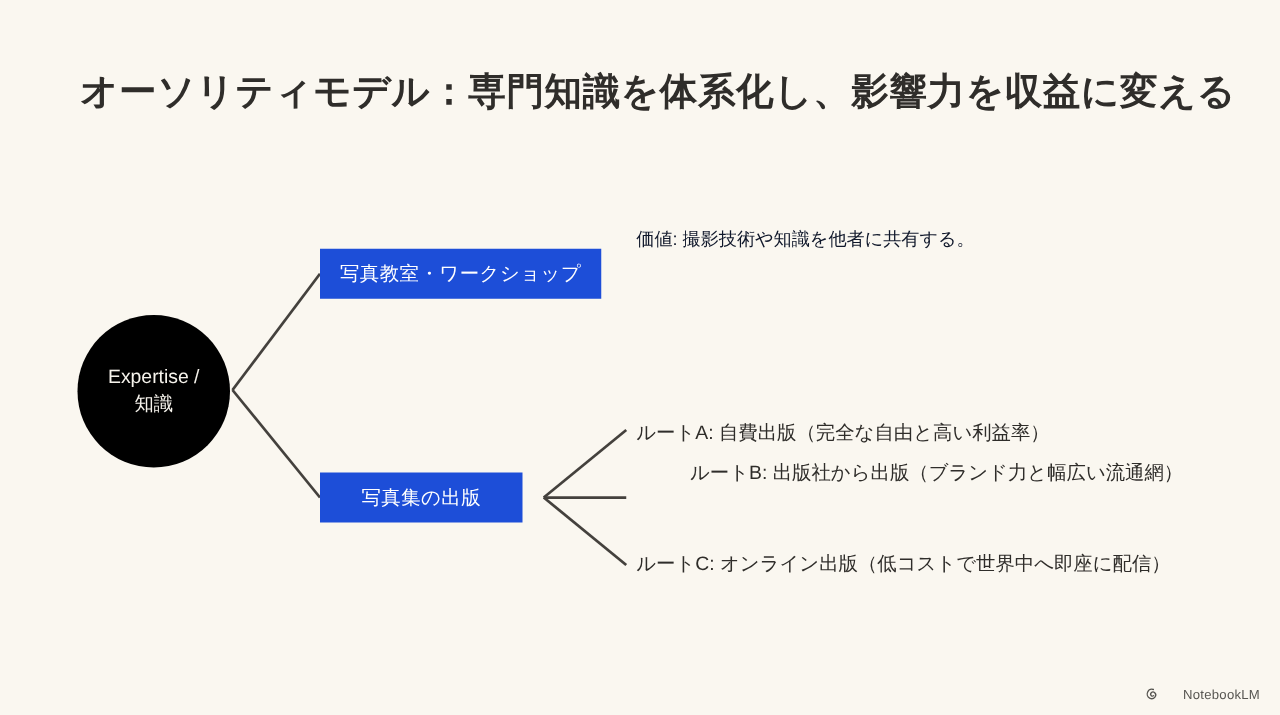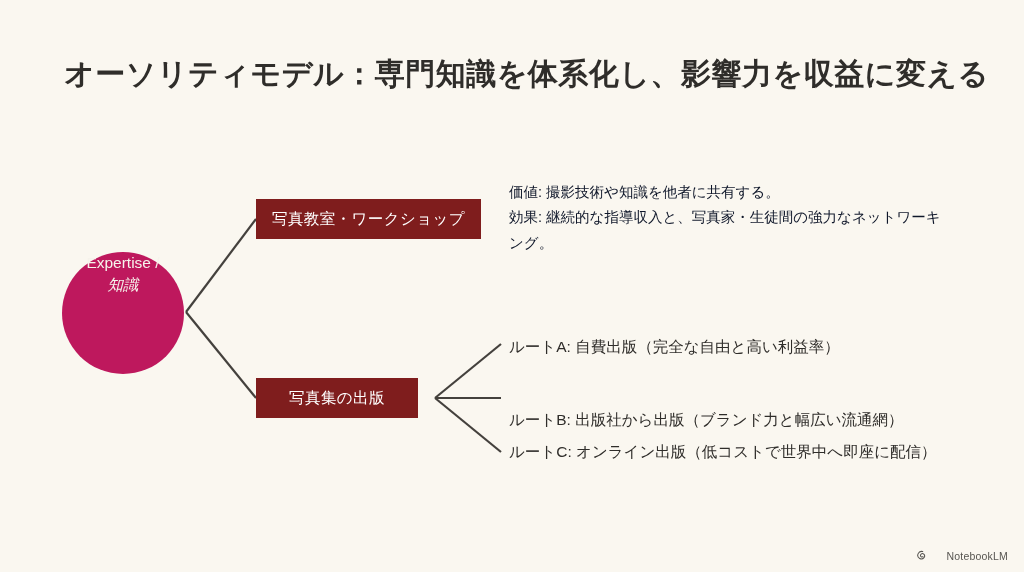--- a/index.html
+++ b/index.html
@@ -53,36 +53,37 @@
   }
 
   
   #root-node {
     position: absolute;
     left: 62px;
     top: 252px;
     width: 122px;
     height: 122px;
     border-radius: 50%;
-    background: #be185d;
+    background: #000000;
     display: flex;
     flex-direction: column;
     align-items: center;
+    justify-content: center;
     text-align: center;
     color: #f6f3ec;
     font-size: 15.5px;
     line-height: 1.45;
     z-index: 3;
   }
-  #root-node .root-line-2 { font-size: 15.5px; font-style: italic; }
+  #root-node .root-line-2 { font-size: 15.5px; }
 
   
   .branch-box {
     position: absolute;
-    background: #7f1d1d;
+    background: #1d4ed8;
     color: #ffffff;
     display: flex;
     align-items: center;
     justify-content: center;
     font-size: 15.5px;
     letter-spacing: 0.4px;
     height: 40px;
     z-index: 3;
     box-sizing: border-box;
   }
@@ -111,21 +112,21 @@
 
   .route-item {
     position: absolute;
     left: 509px;
     font-size: 15.5px;
     line-height: 1.4;
     color: #2f2d2a;
     white-space: nowrap;
   }
   #route-item-a { top: 336px; }
-  #route-item-b { top: 409px; }
+  #route-item-b { top: 368px; margin-left: 43px; }
   #route-item-c { top: 441px; text-align: center; }
 
   
   #watermark {
     position: absolute;
     right: 16px;
     bottom: 10px;
     display: flex;
     align-items: center;
     gap: 18px;
@@ -159,21 +160,20 @@
     <span class="root-line-1">Expertise /</span>
     <span class="root-line-2">知識</span>
   </div>
 
   <div class="branch-box" id="branch-box-workshop">
     <span>写真教室・ワークショップ</span>
   </div>
 
   <div id="workshop-detail">
     <span class="detail-line">価値: 撮影技術や知識を他者に共有する。</span>
-    <span class="detail-line">効果: 継続的な指導収入と、写真家・生徒間の強力なネットワーキング。</span>
   </div>
 
   <div class="branch-box" id="branch-box-photobook">
     <span>写真集の出版</span>
   </div>
 
   <div class="route-item" id="route-item-a">ルートA: 自費出版（完全な自由と高い利益率）</div>
   <div class="route-item" id="route-item-b">ルートB: 出版社から出版（ブランド力と幅広い流通網）</div>
   <div class="route-item" id="route-item-c">ルートC: オンライン出版（低コストで世界中へ即座に配信）</div>
 

